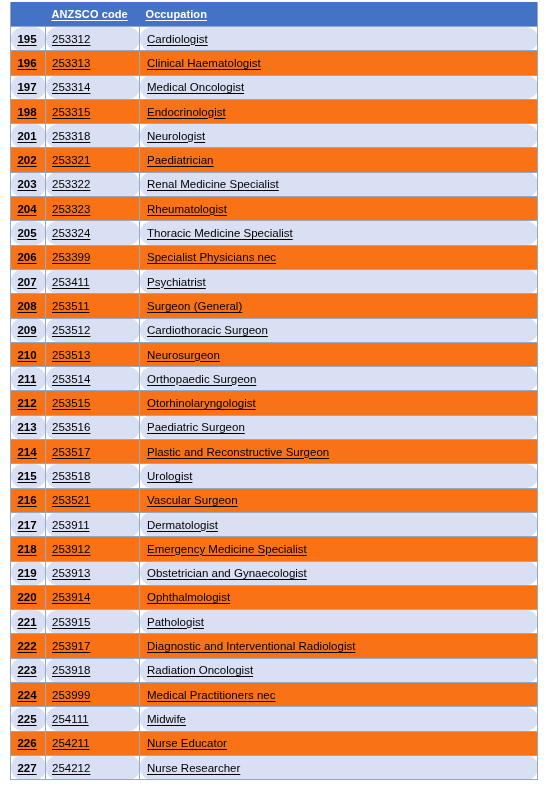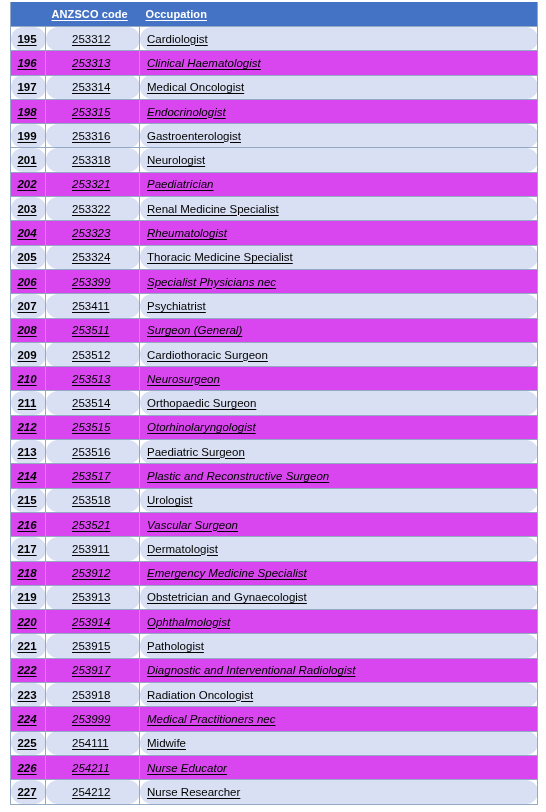--- a/index.html
+++ b/index.html
@@ -64,38 +64,37 @@
     border-top: 1px solid #93A9C4;
     border-right: 1px solid #93A9C4;
     padding: 0;
     vertical-align: middle;
     overflow: hidden;
     white-space: nowrap;
   }
   tbody td:last-child { border-right: none; }
 
   tbody tr.alt td { background: #D9E0F3; border-radius: 12px; }
-  tbody tr.plain td { background: #d946ef; font-style: italic; }
+  tbody tr.plain td { background: #f97316; }
 
   td.cell-index {
     text-align: center;
     padding: 0 4px 0 2px;
   }
   td.cell-index span {
     font-weight: bold;
     text-decoration: underline;
     text-underline-offset: 2px;
   }
   td.cell-code {
     padding-left: 6px;
   }
   td.cell-code span {
     text-decoration: underline;
     text-underline-offset: 2px;
-    margin-left: 20px;
   }
   td.cell-occ {
     padding-left: 7px;
     margin-left: 14px;
   }
   td.cell-occ span {
     text-decoration: underline;
     text-underline-offset: 2px;
   }
 </style>
@@ -138,25 +137,20 @@
             <td class="cell-index"><span>197</span></td>
             <td class="cell-code"><span>253314</span></td>
             <td class="cell-occ"><span>Medical Oncologist</span></td>
           </tr>
           <tr class="plain">
             <td class="cell-index"><span>198</span></td>
             <td class="cell-code"><span>253315</span></td>
             <td class="cell-occ"><span>Endocrinologist</span></td>
           </tr>
           <tr class="alt">
-            <td class="cell-index"><span>199</span></td>
-            <td class="cell-code"><span>253316</span></td>
-            <td class="cell-occ"><span>Gastroenterologist</span></td>
-          </tr>
-          <tr class="alt">
             <td class="cell-index"><span>201</span></td>
             <td class="cell-code"><span>253318</span></td>
             <td class="cell-occ"><span>Neurologist</span></td>
           </tr>
           <tr class="plain">
             <td class="cell-index"><span>202</span></td>
             <td class="cell-code"><span>253321</span></td>
             <td class="cell-occ"><span>Paediatrician</span></td>
           </tr>
           <tr class="alt">

